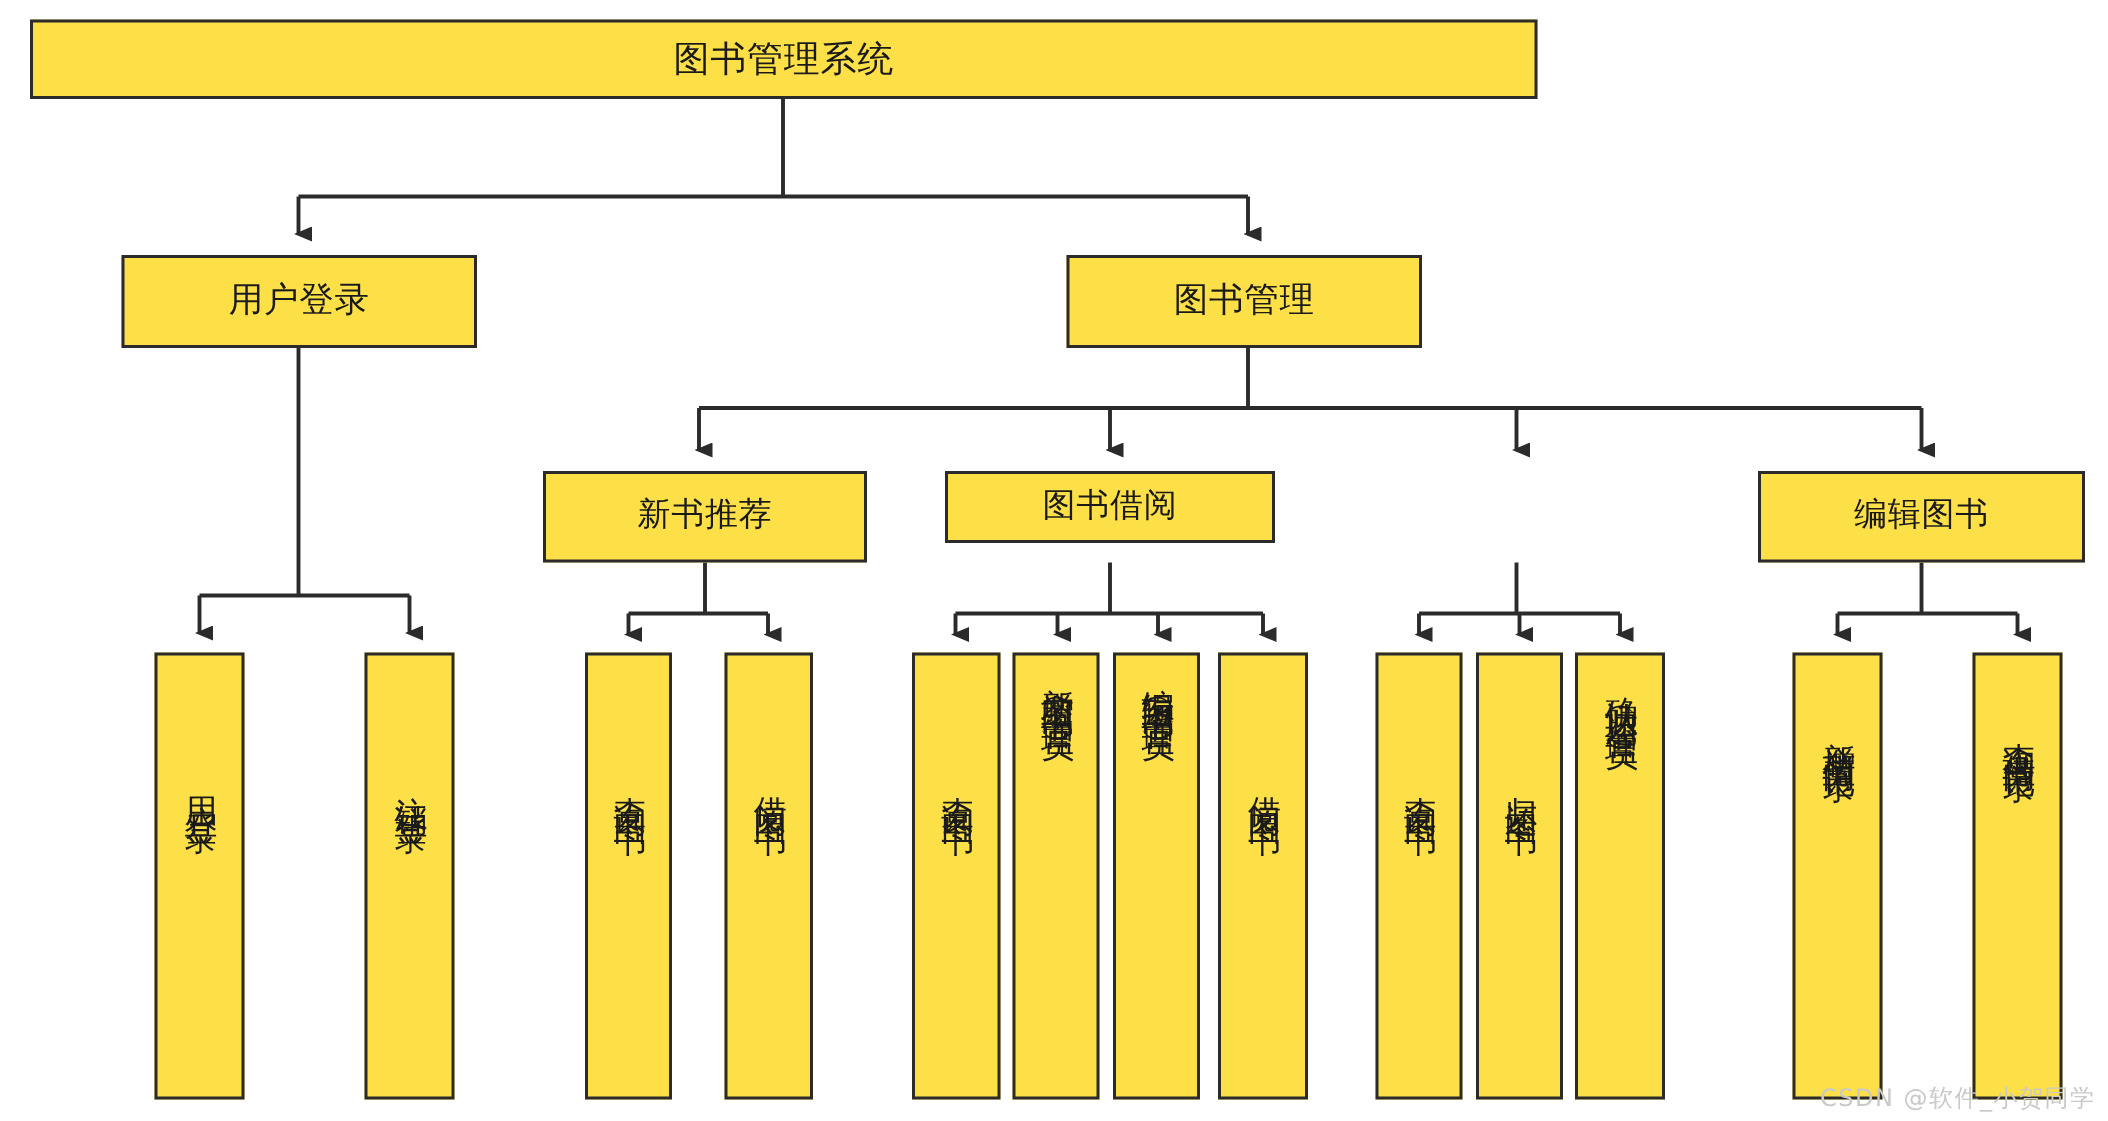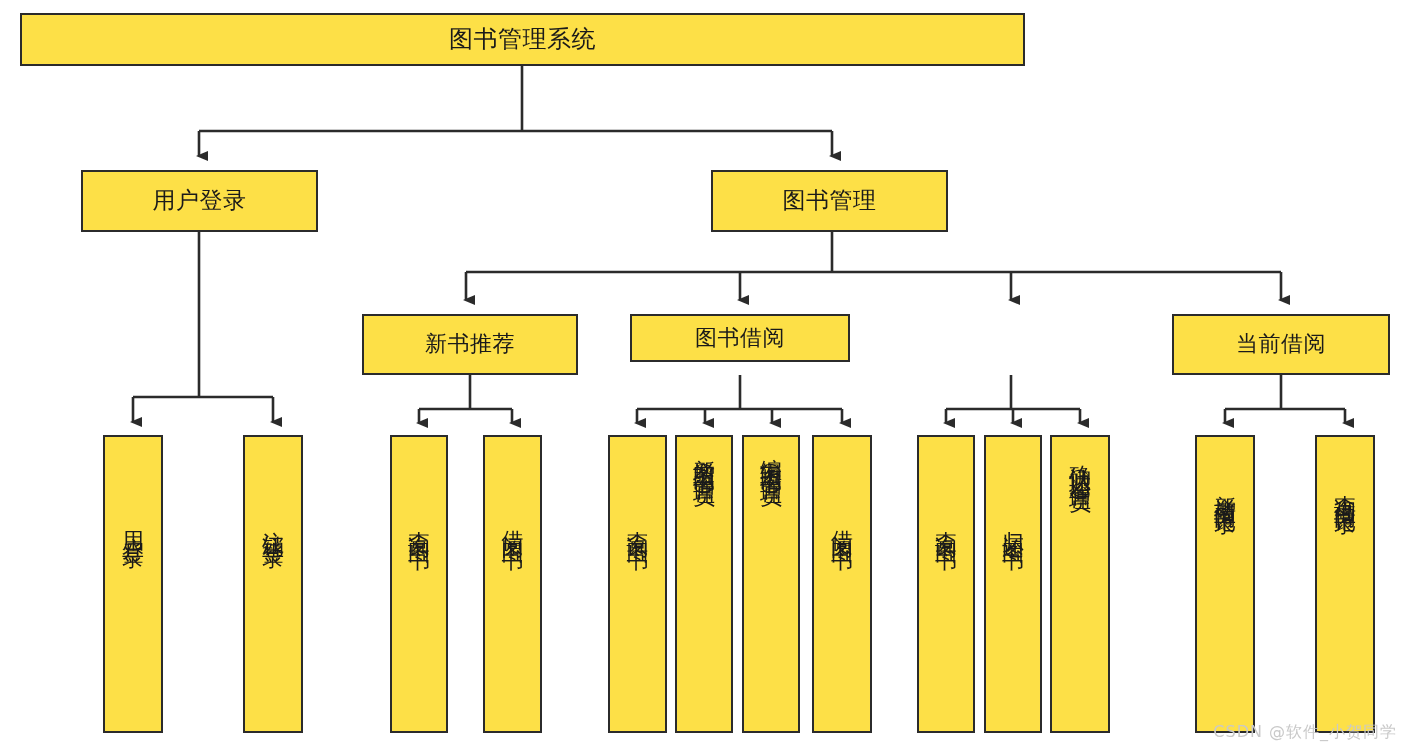--- a/index.html
+++ b/index.html
@@ -142,21 +142,21 @@
   <div class="node h l3" style="left:362px;top:314px;width:216px;height:61px;">
     <span class="label">新书推荐</span>
   </div>
 
   <div class="node h l3" style="left:630px;top:314px;width:220px;height:48px;">
     <span class="label">图书借阅</span>
   </div>
 
 
   <div class="node h l3" style="left:1172px;top:314px;width:218px;height:61px;">
-    <span class="label">当前借阅</span>
+    <span class="label">编辑图书</span>
   </div>
 
   <div class="node v" style="left:103px;top:435px;width:60px;height:298px;padding-top:76px;">
     <span class="label">用户登录</span>
   </div>
 
   <div class="node v" style="left:243px;top:435px;width:60px;height:298px;padding-top:76px;">
     <span class="label">注销登录</span>
   </div>
 

